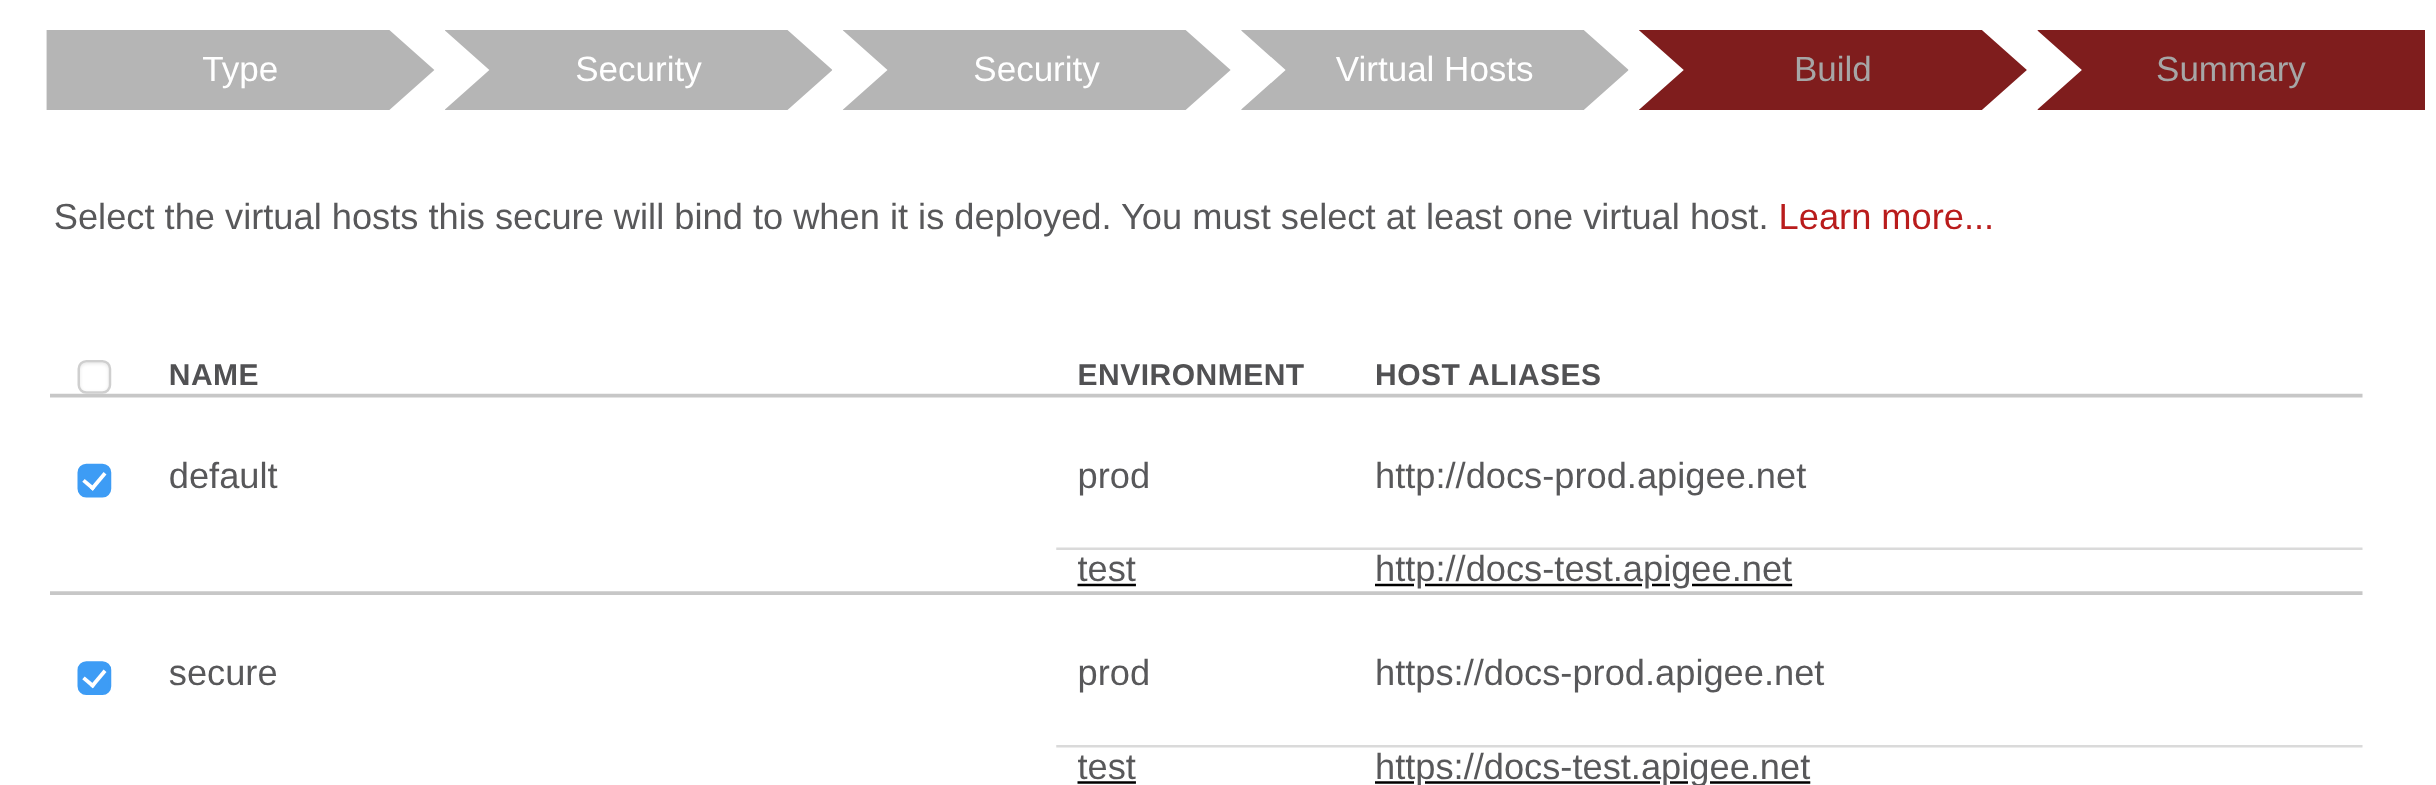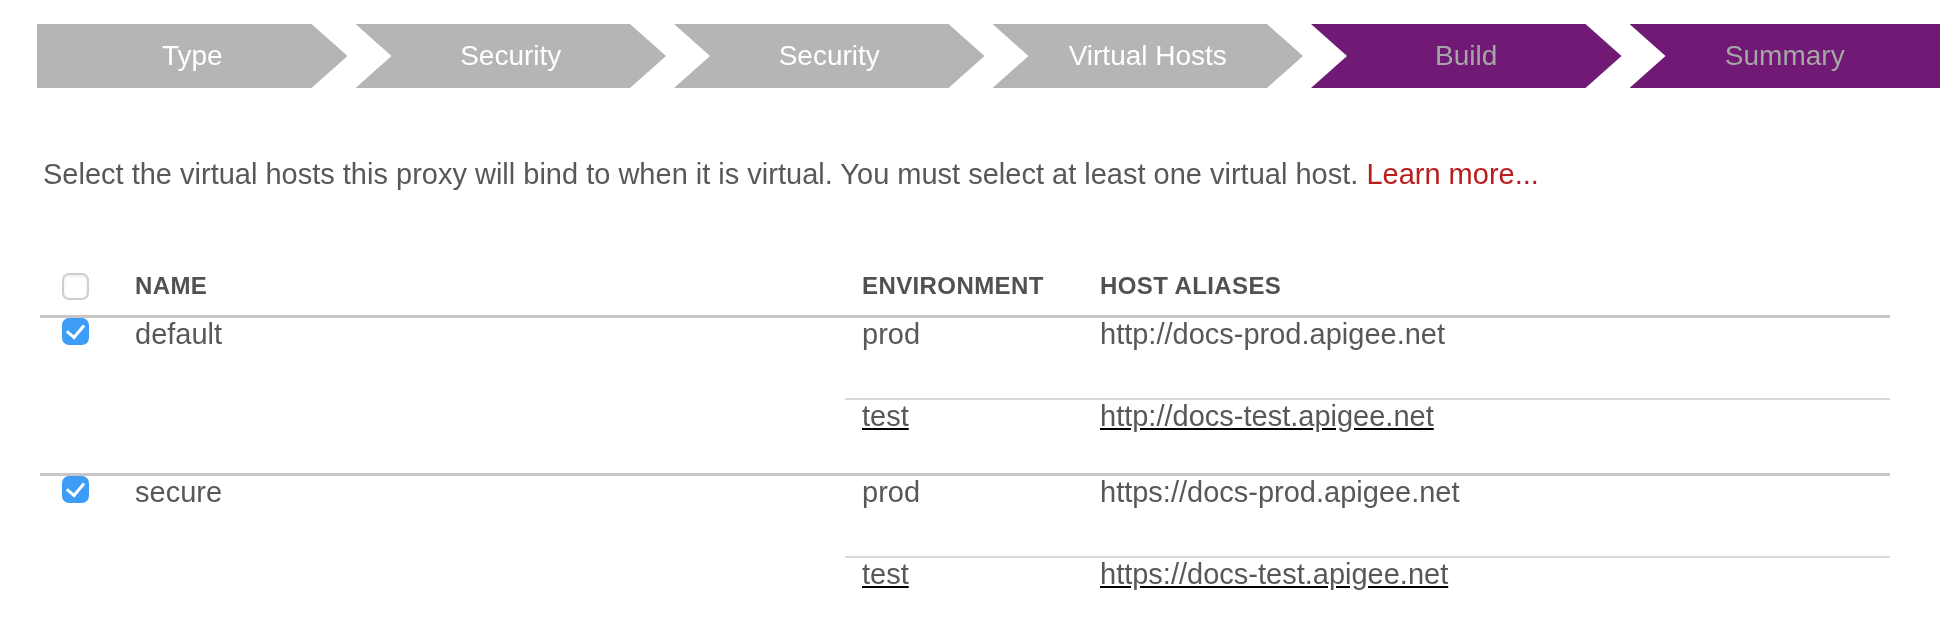--- a/index.html
+++ b/index.html
@@ -24,21 +24,21 @@
     height: 64px;
     padding-left: 24px;
   }
   .step {
     flex: 1;
     display: flex;
     align-items: center;
     justify-content: center;
     font-size: 28px;
     color: #a6a6a6;
-    background: #701a75;
+    background: #7f1d1d;
     clip-path: polygon(0 0, calc(100% - 36px) 0, 100% 50%, calc(100% - 36px) 100%, 0 100%, 36px 50%);
   }
   .step.on {
     background: #b5b5b5;
     color: #ffffff;
   }
   .step.first { clip-path: polygon(0 0, calc(100% - 36px) 0, 100% 50%, calc(100% - 36px) 100%, 0 100%); }
   .step.last  { clip-path: polygon(0 0, 100% 0, 100% 100%, 0 100%, 36px 50%); }
 
   
@@ -54,28 +54,28 @@
     text-decoration: none;
     cursor: pointer;
   }
 
   
   .vh-table {
     margin: 66px 59px 0 40px;
   }
   .vh-header {
     display: flex;
-    align-items: center;
+    align-items: flex-end;
     height: 61px;
     border-bottom: 3px solid #c7c7c7;
     box-sizing: border-box;
   }
   .vh-row, .vh-subrow {
     display: flex;
-    align-items: flex-start;
+    align-items: flex-end;
   }
   .vh-row    { height: 80px; }
   .vh-subrow { height: 75px; text-decoration: underline; }
   .vh-row > div, .vh-subrow > div, .vh-header > div {
     display: flex;
     align-items: center;
     box-sizing: border-box;
   }
   .c-check { width: 95px; padding-left: 22px; }
   .c-name  { width: 710px; }
@@ -138,21 +138,21 @@
 
   <div class="wizard">
     <div class="step first on">Type</div>
     <div class="step on">Security</div>
     <div class="step on">Security</div>
     <div class="step on">Virtual Hosts</div>
     <div class="step">Build</div>
     <div class="step last">Summary</div>
   </div>
 
-  <div class="instruction"><span>Select the virtual hosts this proxy will bind to when it is virtual. You must select at least one virtual host. </span><a class="learn-more" href="#">Learn more...</a></div>
+  <div class="instruction"><span>Select the virtual hosts this secure will bind to when it is deployed. You must select at least one virtual host. </span><a class="learn-more" href="#">Learn more...</a></div>
 
   <div class="vh-table">
 
     <div class="vh-header">
       <div class="c-check">
         <span class="checkbox"></span>
       </div>
       <div class="c-name">NAME</div>
       <div class="c-env">ENVIRONMENT</div>
       <div class="c-host">HOST ALIASES</div>

